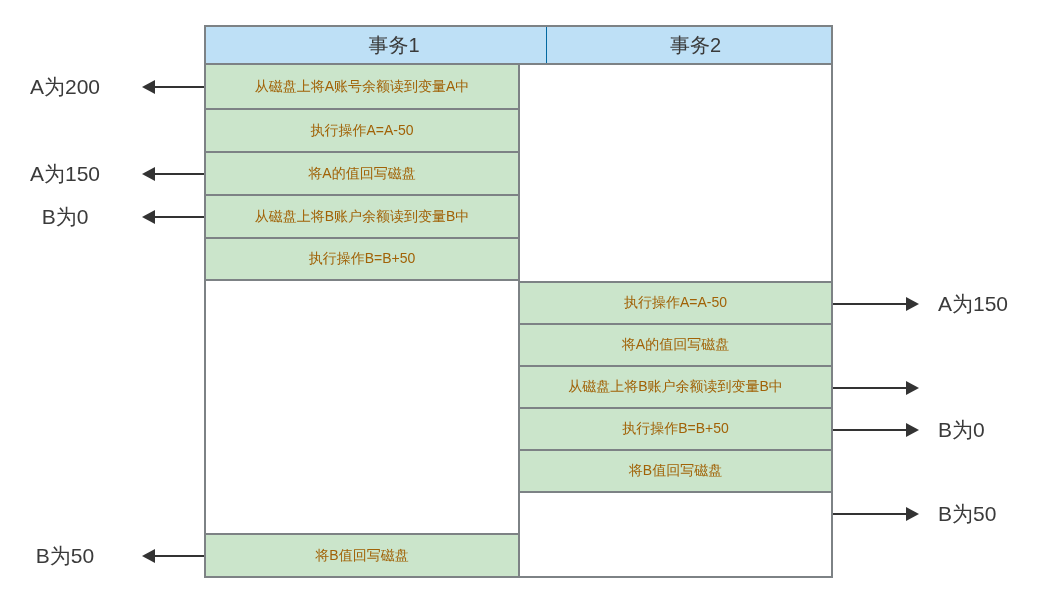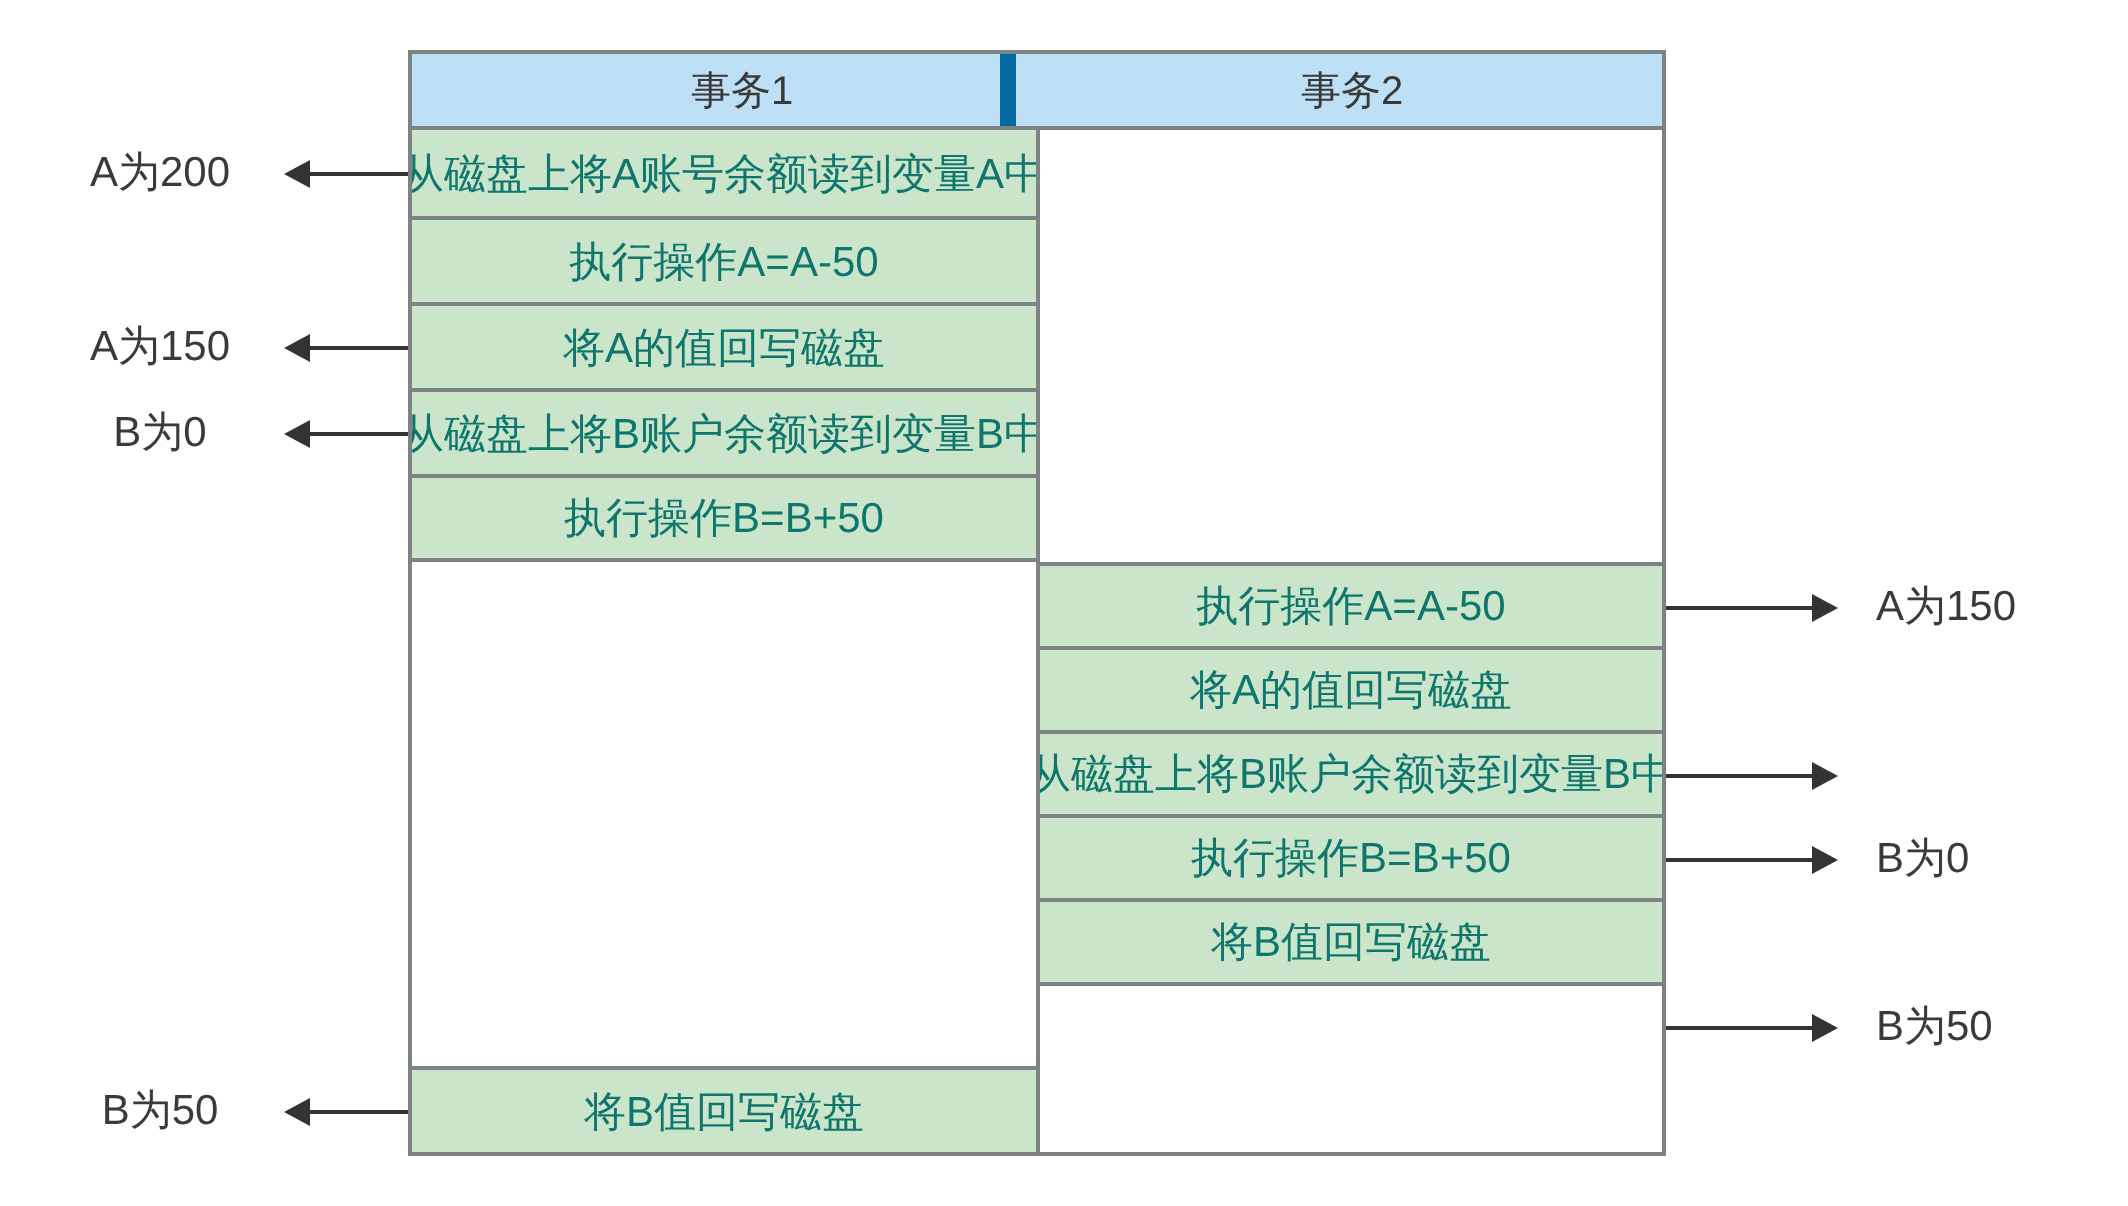--- a/index.html
+++ b/index.html
@@ -5,45 +5,45 @@
   * { margin:0; padding:0; box-sizing:border-box; }
   body { background:#fff; font-family:"Liberation Sans","DejaVu Sans",sans-serif; }
   .canvas { position:relative; width:1064px; height:603px; background:#ffffff; overflow:hidden; color:#3a3a3a; }
 
   
   .tbl { position:absolute; left:204px; top:25px; width:629px; height:553px;
          border:2px solid #7d8285; background:#ffffff; }
   .hdr { display:flex; height:38px; border-bottom:2px solid #7d8285; }
   .hdr-cell { background:#bee0f6; display:flex; align-items:center; justify-content:center;
               font-size:20px; color:#3a3a3a; }
-  .hdr-cell.first { width:302px; border-right:8px solid #0369a1;padding-left:36px; }
+  .hdr-cell.first { width:341px; border-right:1px solid #0369a1;padding-left:36px; }
   .hdr-cell.second { flex:1;padding-left:13px; }
   .bodyrow { display:flex; height:511px; }
   .col { display:flex; flex-direction:column; }
   .col-left { width:314px; border-right:2px solid #7d8285; }
   .col-right { width:311px; }
   .cell { background:#cbe5cb; border-bottom:2px solid #7d8285;
           display:flex; align-items:center; justify-content:center;
-          font-size:21px; color:#0f766e; white-space:nowrap; overflow:hidden; }
+          font-size:14px; color:#a16207; white-space:nowrap; overflow:hidden; }
   .gap { background:#ffffff; }
   .bline { border-bottom:2px solid #7d8285; }
   .nb { border-bottom:none; }
   .h45{height:45px}.h43{height:43px}.h42{height:42px}.h41{height:41px}
   .h218{height:218px}.h254{height:254px}
 
   
   .arrow { position:absolute; }
   .aline { position:absolute; height:2px; background:#333333; }
   .ahead { position:absolute; width:0; height:0; border-style:solid; }
   .ahead.left  { border-width:7px 13px 7px 0; border-color:transparent #333333 transparent transparent; }
   .ahead.right { border-width:7px 0 7px 13px; border-color:transparent transparent transparent #333333; }
 
   
   .ann { position:absolute; height:28px; line-height:28px; font-size:21px; color:#3a3a3a; }
-  .ann.l { left:19px; width:122px; text-align:center; }
+  .ann.l { left:4px; width:122px; text-align:center; }
   .ann.r { left:938px; width:122px; text-align:left; }
 </style>
 </head>
 <body>
 
 <div class="canvas">
 
   <div class="tbl">
     <div class="hdr">
       <div class="hdr-cell first">事务1</div>

